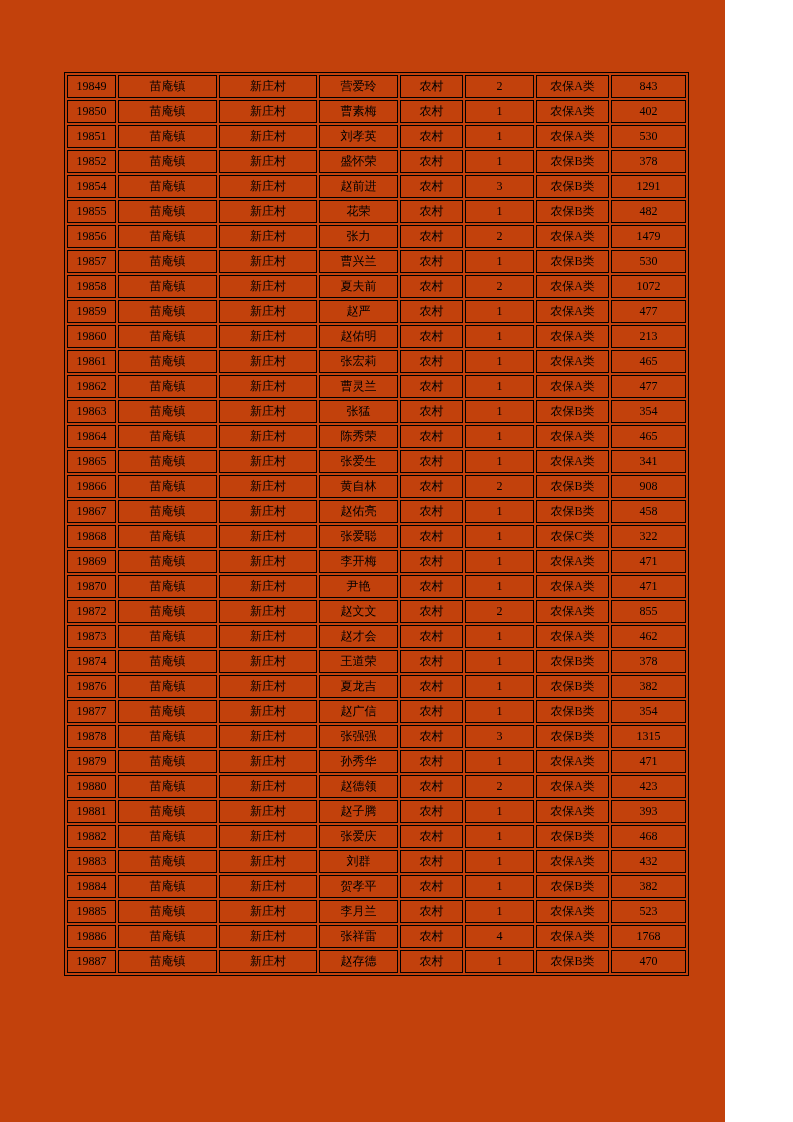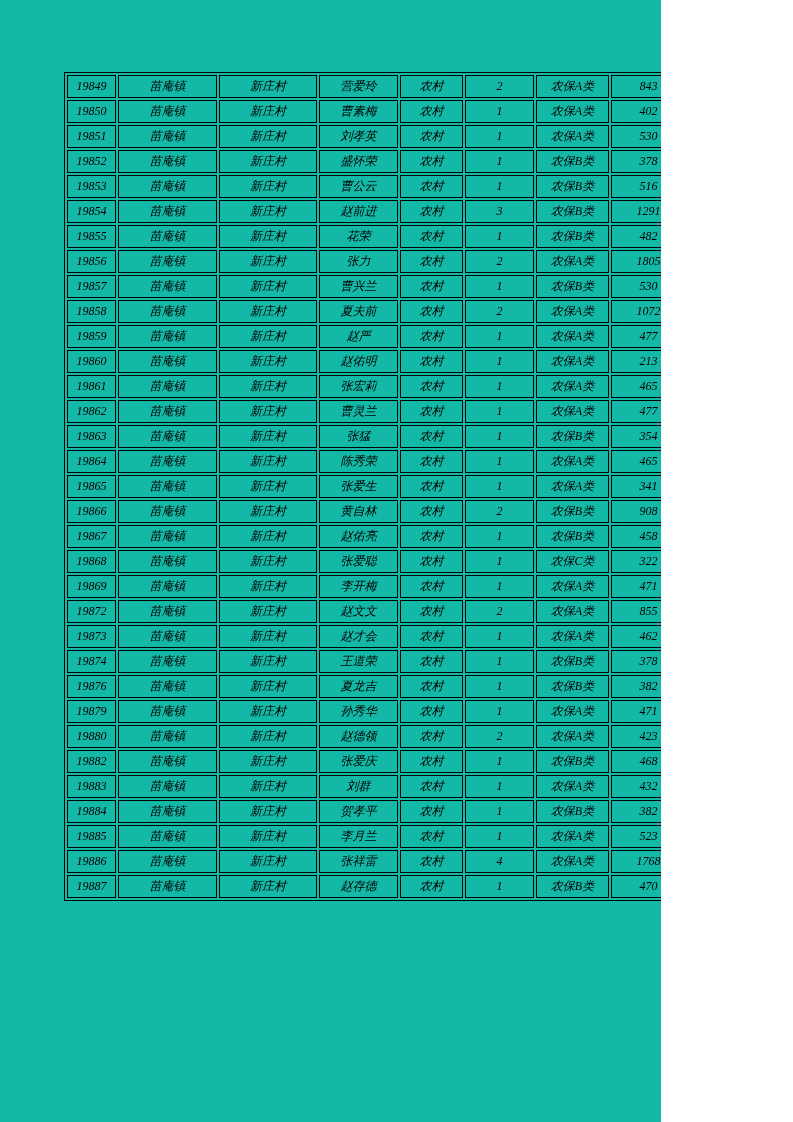--- a/index.html
+++ b/index.html
@@ -2,27 +2,26 @@
 <html lang="zh"><head>
 <meta charset="utf-8">
 <style>
   html, body {
     margin: 0;
     padding: 0;
     background: #ffffff;
   }
   .sheet {
     position: relative;
-    width: 661px;
+    width: 725px;
     height: 1122px;
-    background: #14b8a6;
+    background: #c2410c;
     overflow: hidden;
     font-family: "Liberation Serif", "DejaVu Serif", serif;
     color: #000000;
-    font-style: italic;
   }
   table.register {
     position: absolute;
     left: 64px;
     top: 72px;
     width: 605px;
     table-layout: fixed;
     border-collapse: separate;
     border-spacing: 2px;
     border: 1px solid #000000;
@@ -90,30 +89,20 @@
           <td>19852</td>
           <td>苗庵镇</td>
           <td>新庄村</td>
           <td>盛怀荣</td>
           <td>农村</td>
           <td>1</td>
           <td>农保B类</td>
           <td>378</td>
         </tr>
         <tr>
-          <td>19853</td>
-          <td>苗庵镇</td>
-          <td>新庄村</td>
-          <td>曹公云</td>
-          <td>农村</td>
-          <td>1</td>
-          <td>农保B类</td>
-          <td>516</td>
-        </tr>
-        <tr>
           <td>19854</td>
           <td>苗庵镇</td>
           <td>新庄村</td>
           <td>赵前进</td>
           <td>农村</td>
           <td>3</td>
           <td>农保B类</td>
           <td>1291</td>
         </tr>
         <tr>
@@ -127,21 +116,21 @@
           <td>482</td>
         </tr>
         <tr>
           <td>19856</td>
           <td>苗庵镇</td>
           <td>新庄村</td>
           <td>张力</td>
           <td>农村</td>
           <td>2</td>
           <td>农保A类</td>
-          <td>1805</td>
+          <td>1479</td>
         </tr>
         <tr>
           <td>19857</td>
           <td>苗庵镇</td>
           <td>新庄村</td>
           <td>曹兴兰</td>
           <td>农村</td>
           <td>1</td>
           <td>农保B类</td>
           <td>530</td>
@@ -260,20 +249,30 @@
           <td>19869</td>
           <td>苗庵镇</td>
           <td>新庄村</td>
           <td>李开梅</td>
           <td>农村</td>
           <td>1</td>
           <td>农保A类</td>
           <td>471</td>
         </tr>
         <tr>
+          <td>19870</td>
+          <td>苗庵镇</td>
+          <td>新庄村</td>
+          <td>尹艳</td>
+          <td>农村</td>
+          <td>1</td>
+          <td>农保A类</td>
+          <td>471</td>
+        </tr>
+        <tr>
           <td>19872</td>
           <td>苗庵镇</td>
           <td>新庄村</td>
           <td>赵文文</td>
           <td>农村</td>
           <td>2</td>
           <td>农保A类</td>
           <td>855</td>
         </tr>
         <tr>
@@ -300,38 +299,68 @@
           <td>19876</td>
           <td>苗庵镇</td>
           <td>新庄村</td>
           <td>夏龙吉</td>
           <td>农村</td>
           <td>1</td>
           <td>农保B类</td>
           <td>382</td>
         </tr>
         <tr>
+          <td>19877</td>
+          <td>苗庵镇</td>
+          <td>新庄村</td>
+          <td>赵广信</td>
+          <td>农村</td>
+          <td>1</td>
+          <td>农保B类</td>
+          <td>354</td>
+        </tr>
+        <tr>
+          <td>19878</td>
+          <td>苗庵镇</td>
+          <td>新庄村</td>
+          <td>张强强</td>
+          <td>农村</td>
+          <td>3</td>
+          <td>农保B类</td>
+          <td>1315</td>
+        </tr>
+        <tr>
           <td>19879</td>
           <td>苗庵镇</td>
           <td>新庄村</td>
           <td>孙秀华</td>
           <td>农村</td>
           <td>1</td>
           <td>农保A类</td>
           <td>471</td>
         </tr>
         <tr>
           <td>19880</td>
           <td>苗庵镇</td>
           <td>新庄村</td>
           <td>赵德领</td>
           <td>农村</td>
           <td>2</td>
           <td>农保A类</td>
           <td>423</td>
+        </tr>
+        <tr>
+          <td>19881</td>
+          <td>苗庵镇</td>
+          <td>新庄村</td>
+          <td>赵子腾</td>
+          <td>农村</td>
+          <td>1</td>
+          <td>农保A类</td>
+          <td>393</td>
         </tr>
         <tr>
           <td>19882</td>
           <td>苗庵镇</td>
           <td>新庄村</td>
           <td>张爱庆</td>
           <td>农村</td>
           <td>1</td>
           <td>农保B类</td>
           <td>468</td>

